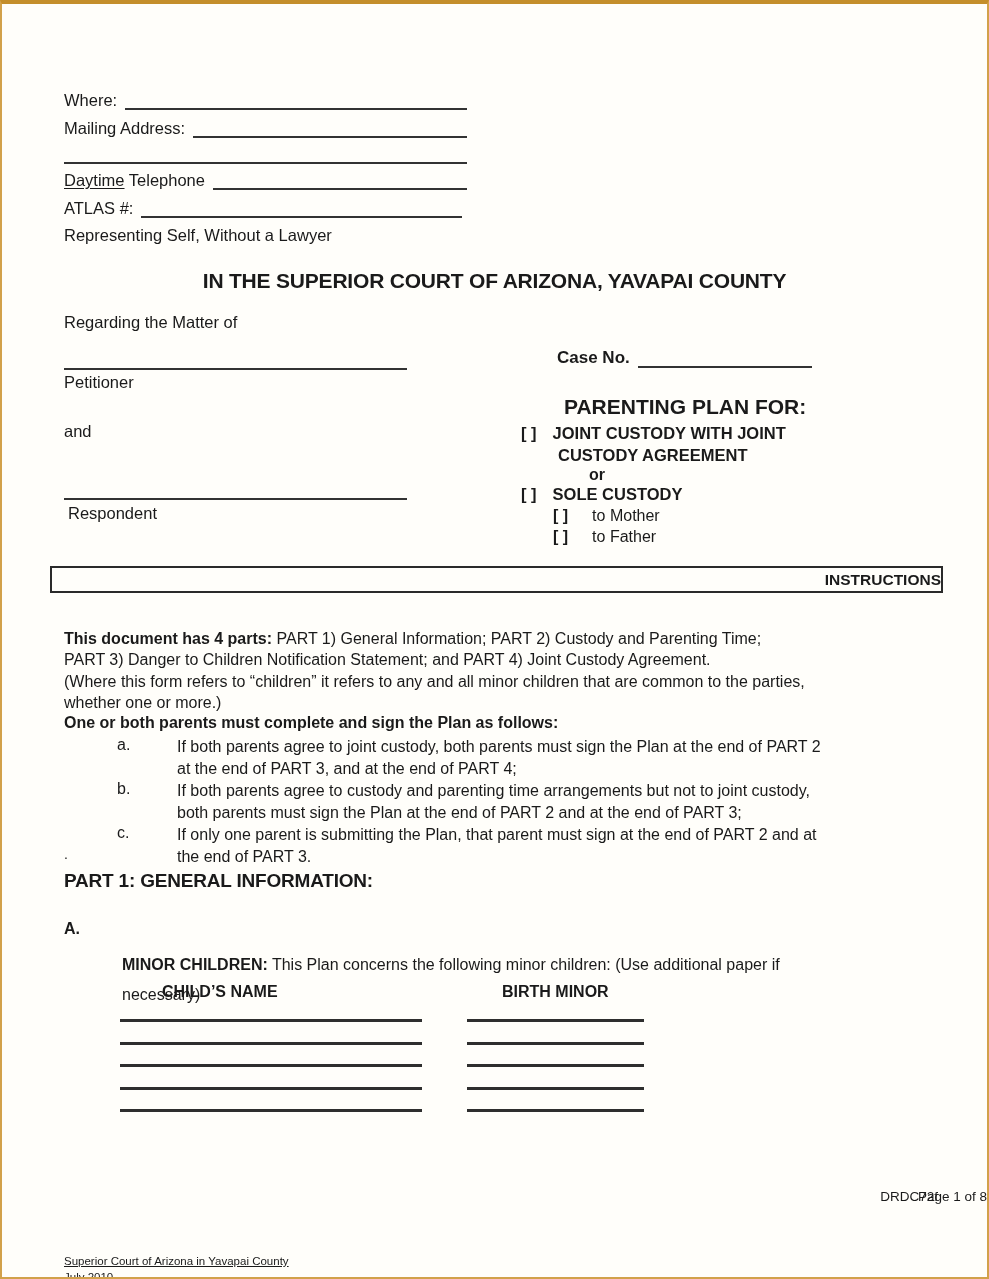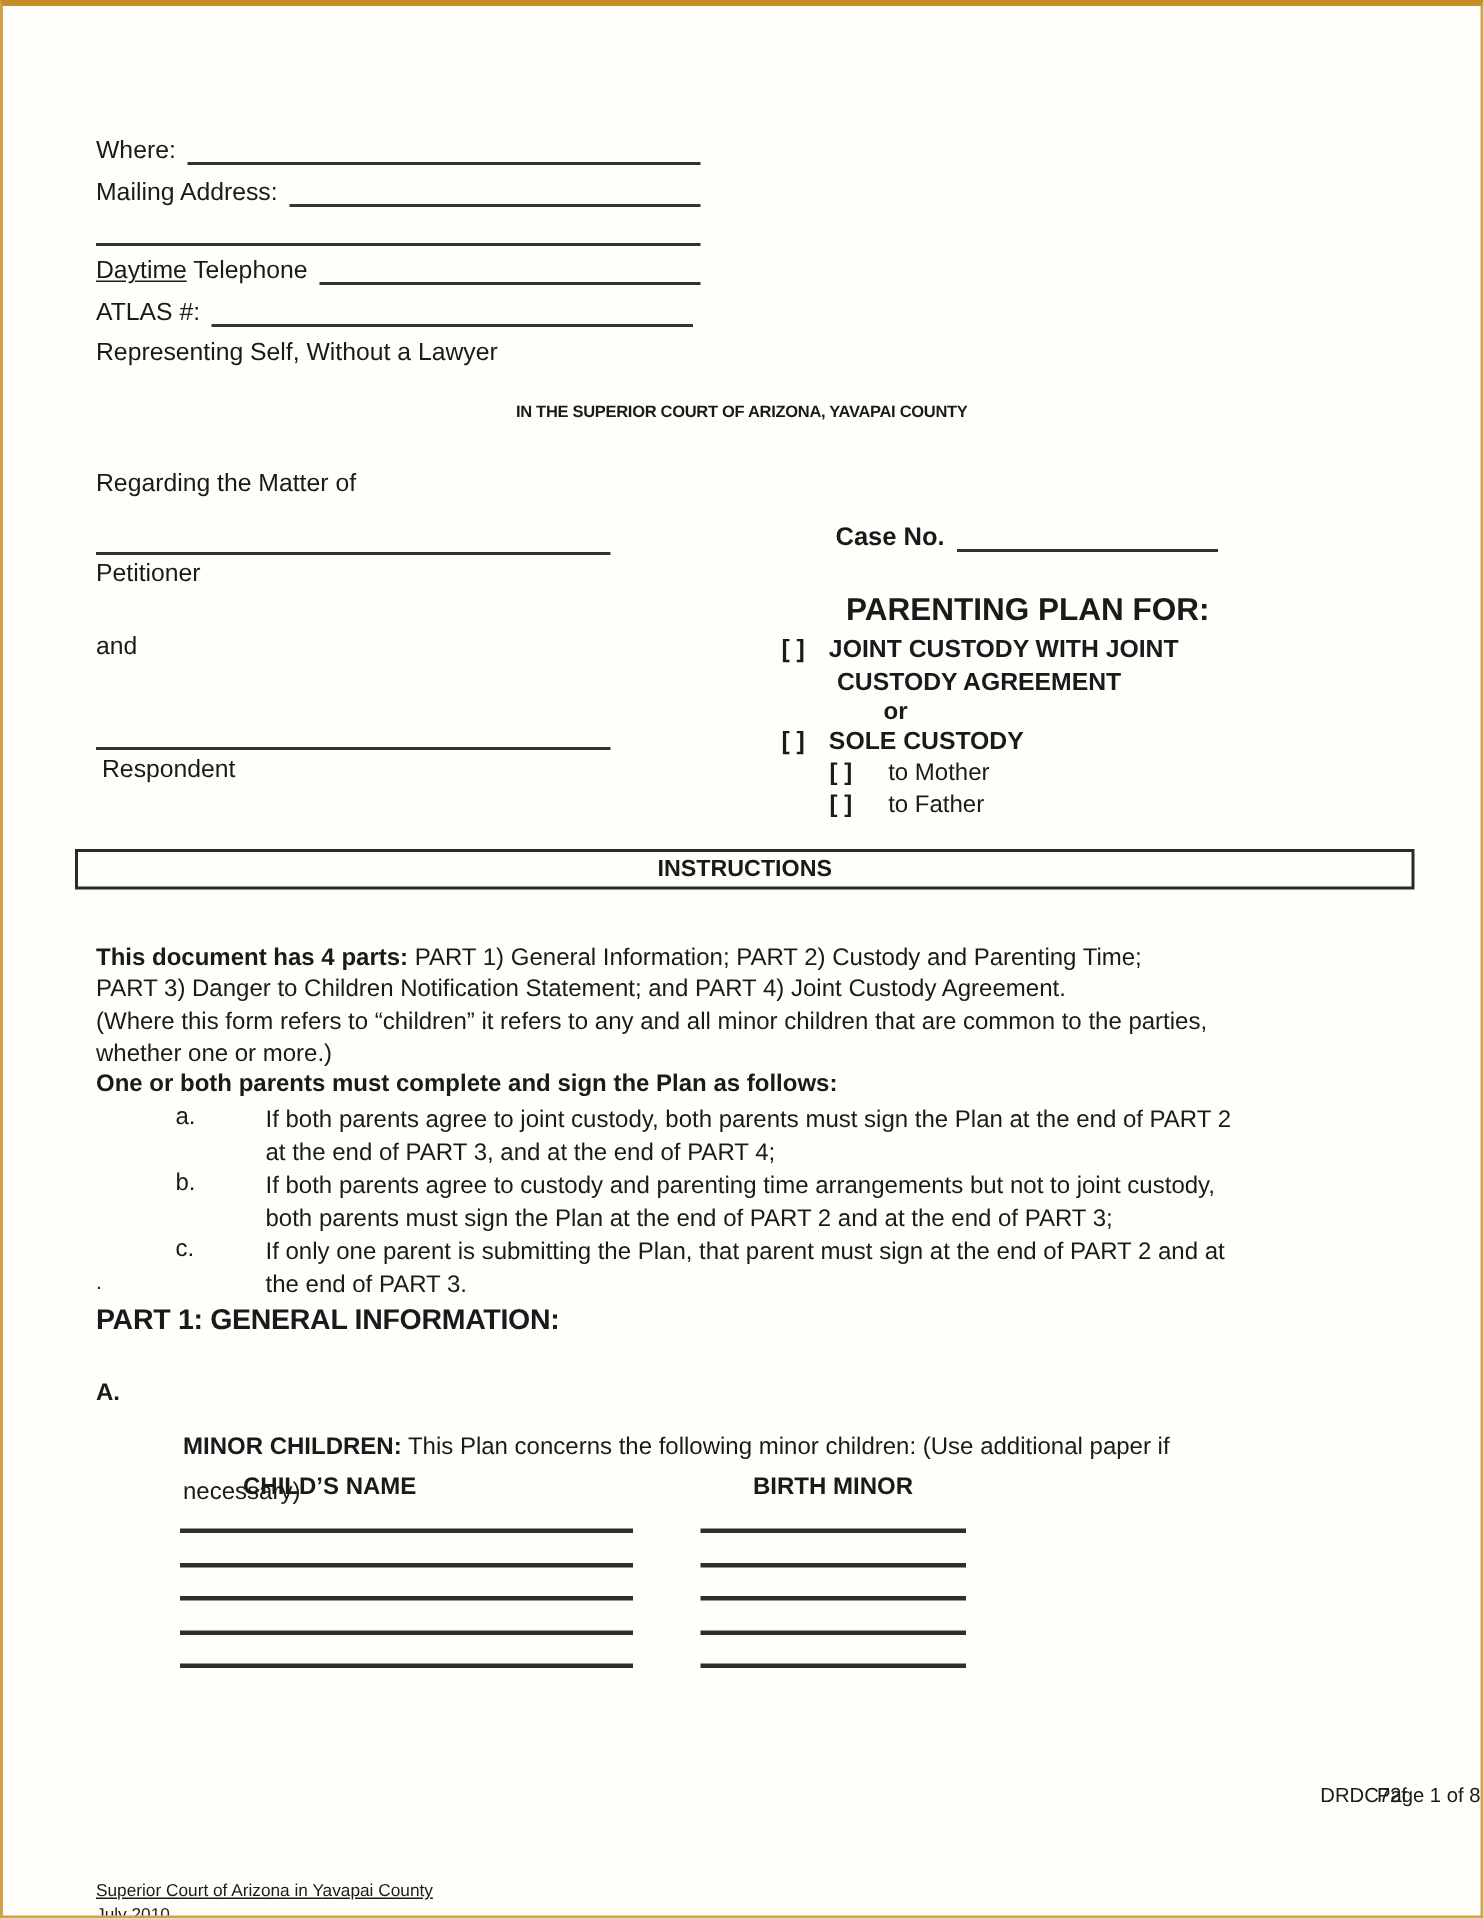--- a/index.html
+++ b/index.html
@@ -9,28 +9,28 @@
     border:2px solid #d2a14a; border-top:4px solid #c48e2b;
     font-family:"Liberation Sans", sans-serif; color:#1a1a1a;
   }
   .abs { position:absolute; }
   .b { font-weight:bold; }
   .fs { font-size:16.5px; }
   .frow { display:flex; align-items:flex-end; gap:8px; font-size:16.5px; }
   .fline { border-bottom:2px solid #333; height:18px; flex:1; }
   .uline { border-bottom:2px solid #333; }
   .underlined { text-decoration:underline; text-underline-offset:2px; }
-  .court-title { left:0; right:0; text-align:center; font-weight:bold; font-size:11px; letter-spacing:-0.2px; }
+  .court-title { left:0; right:0; text-align:center; font-weight:bold; font-size:21px; letter-spacing:-0.2px; }
   .plan-title { font-weight:bold; font-size:21px;margin-left:43px; }
   .opt { display:flex; column-gap:16px; font-size:16.5px; font-weight:bold; }
   .subopt { display:flex; column-gap:24px; font-size:16px; }
   .subopt .cb { font-weight:bold; }
   .instr-box {
     left:48px; top:562px; width:889px; height:23px;
-    border:2px solid #2a2a2a; text-align:center;
+    border:2px solid #2a2a2a; text-align:right;
     font-weight:bold; font-size:15.5px; line-height:23px;
   }
   .para { font-size:16px; line-height:21.5px; white-space:pre-line; }
   .item-letter { font-size:16px; }
   .item-text { font-size:16px; line-height:21.5px; white-space:pre-line; }
   .part1-heading { font-weight:bold; font-size:19px; letter-spacing:-0.2px; }
   .col-header { font-weight:bold; font-size:16px; }
   .rowline { position:absolute; height:2.5px; background:#2e2e2e; }
   .footer-small { font-size:11.5px; line-height:16px; }
   .footer-mid { font-size:13.5px; }

